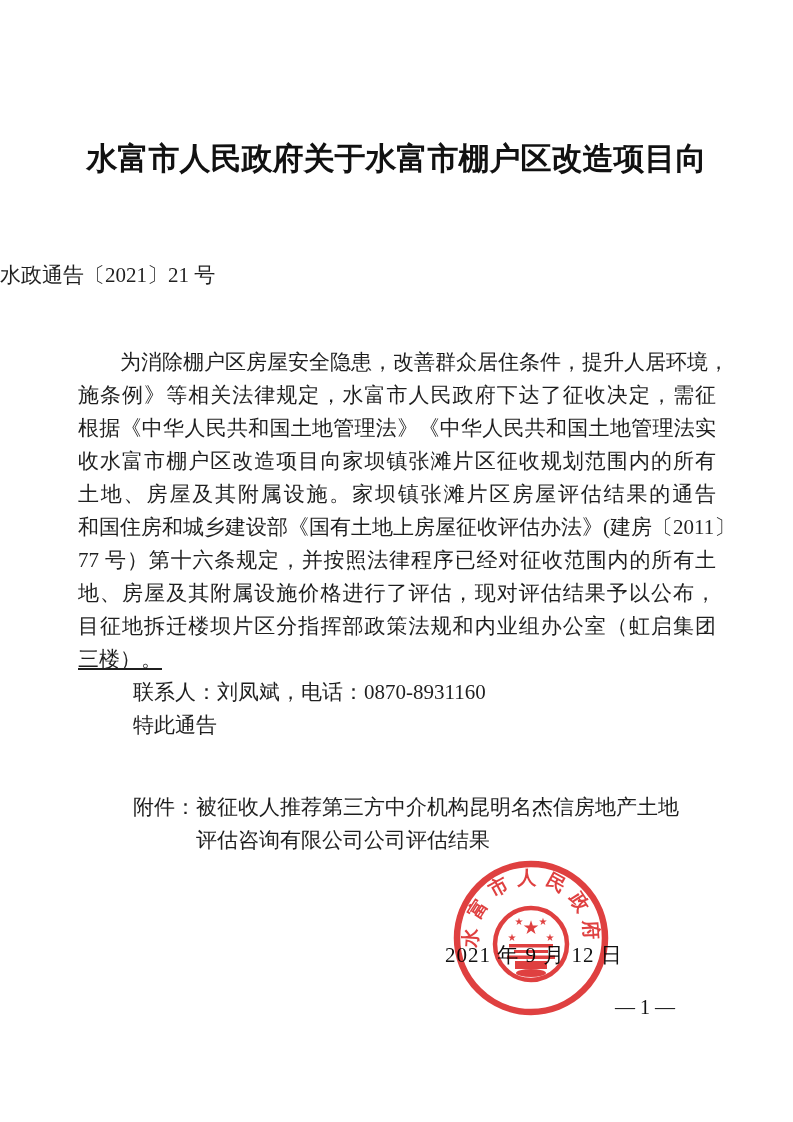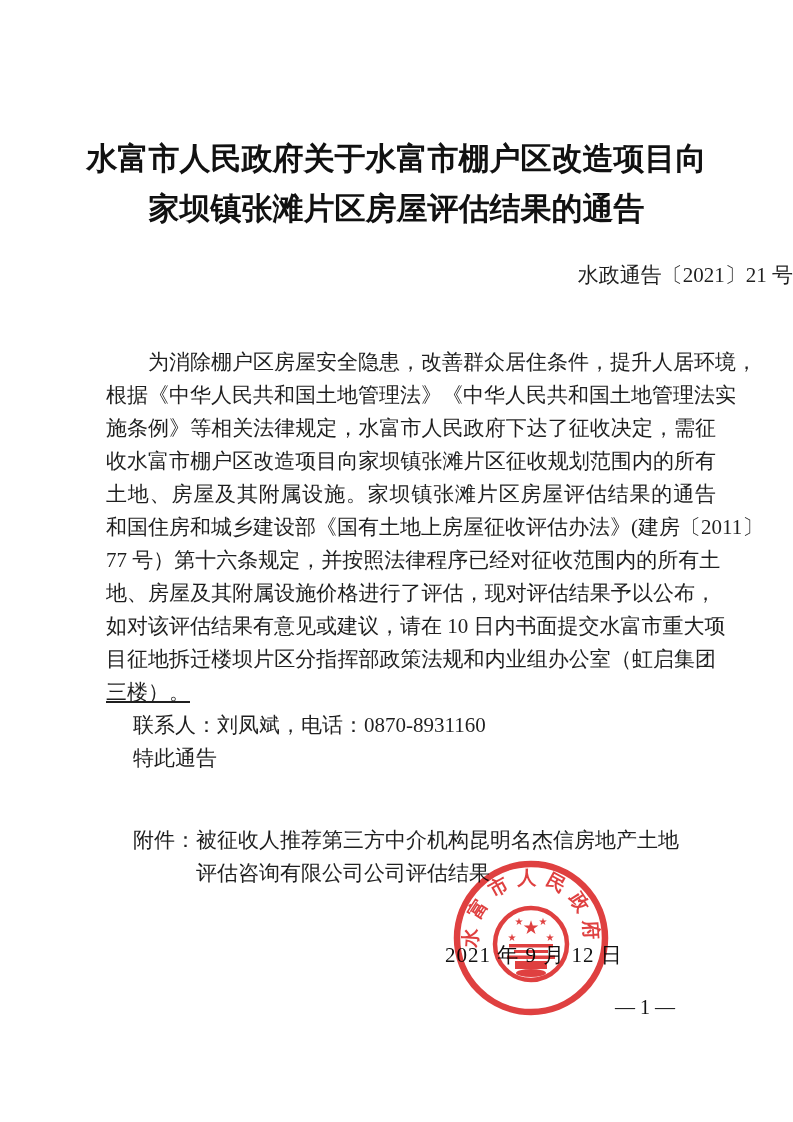--- a/index.html
+++ b/index.html
@@ -23,39 +23,38 @@
     line-height: 50px;
     font-weight: 700;
     letter-spacing: 0px;
     color: #111111;
   }
   .doc-number {
     position: absolute;
     top: 261px;
     left: 0;
     width: 793px;
-    text-align: right;
+    text-align: left;
     font-size: 21px;
     color: #1f1f1f;
   }
   .content {
     position: absolute;
     left: 78px;
     top: 346px;
     width: 638px;
     font-size: 21px;
     line-height: 33px;
   }
   .bline {
     height: 33px;
     text-align: justify;
     text-align-last: justify;
     text-justify: inter-character;
     white-space: nowrap;
-    margin-left: 28px;
   }
   .bline.noj { text-align: left; text-align-last: left; text-decoration: underline; }
   .bline.ind { text-indent: 42px; }
   .plain { height: 33px; text-indent: 55px; }
   .attach {
     margin-top: 49px;
     display: flex;
     padding-left: 55px;
     line-height: 33px;
   }
@@ -91,35 +90,33 @@
   }
   .seal svg { width: 100%; height: 100%; }
 </style>
 </head>
 <body>
 
 <div class="page">
 
   <div class="doc-title">
     <div>水富市人民政府关于水富市棚户区改造项目向</div>
-    <div>家坝镇张滩片区房屋评估结果的通告</div>
   </div>
 
   <div class="doc-number">水政通告〔2021〕21 号</div>
 
   <div class="content">
     <div class="bline ind">为消除棚户区房屋安全隐患，改善群众居住条件，提升人居环境，</div>
+    <div class="bline">施条例》等相关法律规定，水富市人民政府下达了征收决定，需征</div>
     <div class="bline">根据《中华人民共和国土地管理法》《中华人民共和国土地管理法实</div>
-    <div class="bline">施条例》等相关法律规定，水富市人民政府下达了征收决定，需征</div>
     <div class="bline">收水富市棚户区改造项目向家坝镇张滩片区征收规划范围内的所有</div>
     <div class="bline">土地、房屋及其附属设施。家坝镇张滩片区房屋评估结果的通告</div>
     <div class="bline">和国住房和城乡建设部《国有土地上房屋征收评估办法》(建房〔2011〕</div>
     <div class="bline">77 号）第十六条规定，并按照法律程序已经对征收范围内的所有土</div>
     <div class="bline">地、房屋及其附属设施价格进行了评估，现对评估结果予以公布，</div>
-    <div class="bline">如对该评估结果有意见或建议，请在 10 日内书面提交水富市重大项</div>
     <div class="bline">目征地拆迁楼坝片区分指挥部政策法规和内业组办公室（虹启集团</div>
     <div class="bline noj">三楼）。</div>
     <div class="plain">联系人：刘凤斌，电话：0870-8931160</div>
     <div class="plain">特此通告</div>
 
     <div class="attach">
       <span class="attach-label">附件：</span>
       <span class="attach-lines">
         <div>被征收人推荐第三方中介机构昆明名杰信房地产土地</div>
         <div>评估咨询有限公司公司评估结果</div>

